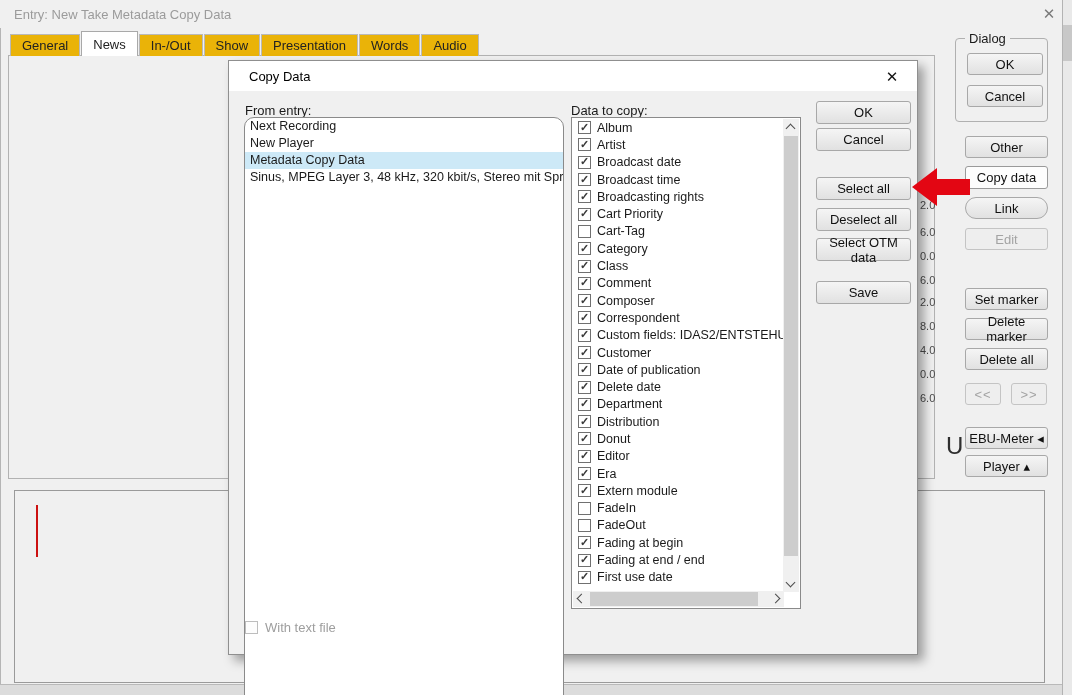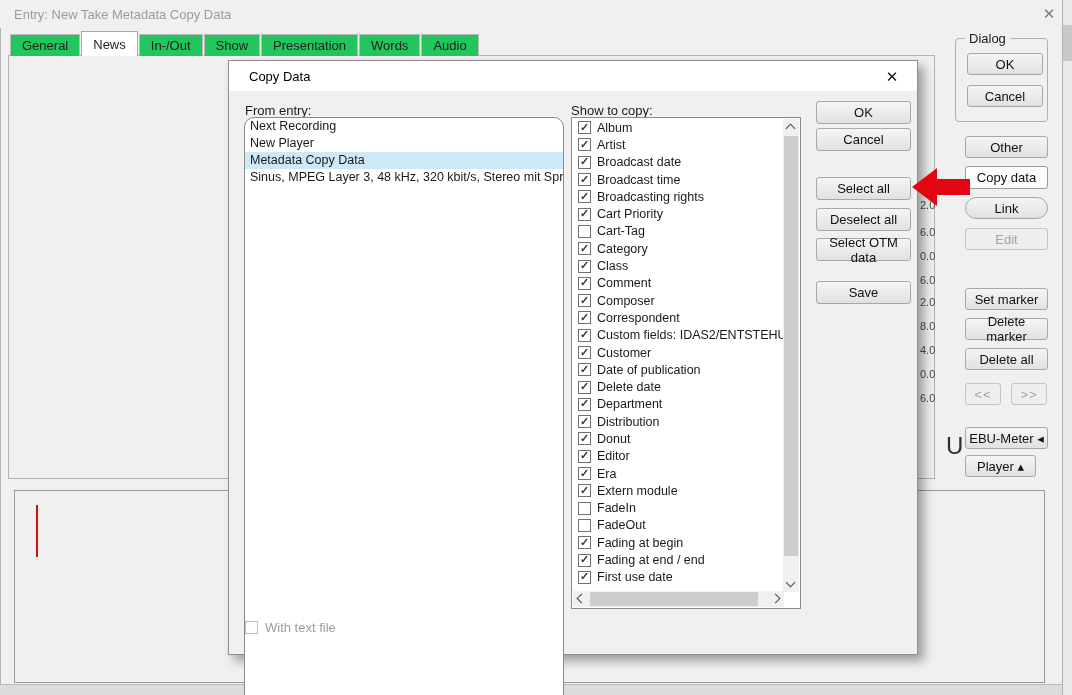--- a/index.html
+++ b/index.html
@@ -13,21 +13,21 @@
 
   
   .titlebar { left:0; top:0; width:1063px; height:28px; background:#f0f0f0; }
   .title-text { left:14px; top:7px; color:#9b9b9b; font-size:13px; }
   .win-close { left:1036px; top:2px; width:26px; height:24px; text-align:center; line-height:24px; color:#7a7a7a; font-size:15px; cursor:pointer; }
   .right-strip { left:1062px; top:0; width:10px; height:695px; background:#e9e9e9; border-left:1px solid #b3b3b3; }
   .right-strip-seg { left:1063px; top:25px; width:9px; height:36px; background:#c8c8c8; }
 
   
   .tab-strip { left:10px; top:31px; height:25px; display:flex; align-items:flex-end; z-index:3; }
-  .tab { height:22px; padding:3px 11px 0 11px; background:#22c55e; border:1px solid #b9b9b9; border-bottom:none; margin-right:1px; color:#222; cursor:pointer; }
+  .tab { height:22px; padding:3px 11px 0 11px; background:#eab308; border:1px solid #b9b9b9; border-bottom:none; margin-right:1px; color:#222; cursor:pointer; }
   .tab.active { height:25px; padding-top:5px; background:#ffffff; position:relative; z-index:4; border-color:#a9a9a9; }
 
   .main-panel { left:8px; top:55px; width:927px; height:424px; background:#f0f0f0; border:1px solid #b2b2b2; z-index:1; }
 
   
   .flabel { position:absolute; color:#1a1a1a; }
   .tinput { position:absolute; background:#fff; border:1px solid #8a8a8a; padding:2px 5px; font:13px "Liberation Sans",sans-serif; color:#111; }
   .dis-input { position:absolute; background:#e4e4e4; border:1px solid #c0c0c0; }
   .combo { position:absolute; width:128px; height:22px; background:#fff; border:1px solid #8a8a8a; display:flex; align-items:center; padding-left:5px; cursor:pointer; }
   .combo.gray { background:#e5e5e5; }
@@ -173,21 +173,21 @@
   <div class="btn" style="left:965px; top:136px; width:83px; height:22px;">Other</div>
   <div class="btn white" style="left:965px; top:166px; width:83px; height:23px;">Copy data</div>
   <div class="btn" style="left:965px; top:197px; width:83px; height:22px;border-radius:11px;">Link</div>
   <div class="btn disabled" style="left:965px; top:228px; width:83px; height:22px;">Edit</div>
   <div class="btn" style="left:965px; top:288px; width:83px; height:22px;">Set marker</div>
   <div class="btn" style="left:965px; top:318px; width:83px; height:22px;">Delete marker</div>
   <div class="btn" style="left:965px; top:348px; width:83px; height:22px;">Delete all</div>
   <div class="btn disabled" style="left:965px; top:383px; width:36px; height:22px; letter-spacing:1px;">&lt;&lt;</div>
   <div class="btn disabled" style="left:1011px; top:383px; width:36px; height:22px; letter-spacing:1px;">&gt;&gt;</div>
   <div class="btn" style="left:965px; top:427px; width:83px; height:22px;">EBU-Meter ◂</div>
-  <div class="btn" style="left:965px; top:455px; width:71px; height:22px;">Player ▴</div>
+  <div class="btn" style="left:965px; top:455px; width:83px; height:22px;">Player ▴</div>
 
   <div class="abs player-panel"></div>
   <div class="wave-area">
     <div class="wave-redline"></div>
     <div class="wave-block" style="left:4px; top:1px; width:38px; height:51px;"></div>
     <div class="wave-bars">
         <div class="bar" style="height: 10px; background: rgb(181, 201, 44);"></div>
         <div class="bar" style="height: 25px; background: rgb(181, 201, 44);"></div>
         <div class="bar" style="height: 16px; background: rgb(181, 201, 44);"></div>
         <div class="bar" style="height: 18px; background: rgb(181, 201, 44);"></div>
@@ -509,21 +509,21 @@
     </div>
 
     <div class="flabel" style="left:16px; top:42px;">From entry:</div>
     <div class="listbox" style="left:15px; top:56px; width:320px; height:628px;border-radius:10px;">
         <div class="entry-row">Next Recording</div>
         <div class="entry-row">New Player</div>
         <div class="entry-row selected">Metadata Copy Data</div>
         <div class="entry-row">Sinus, MPEG Layer 3, 48 kHz, 320 kbit/s, Stereo mit Sprache</div>
       </div>
 
-    <div class="flabel" style="left:342px; top:42px;">Show to copy:</div>
+    <div class="flabel" style="left:342px; top:42px;">Data to copy:</div>
     <div class="listbox" style="left:342px; top:56px; width:230px; height:492px;">
       <div class="cb-rows">
           <div class="cb-row">
             <span class="cb checked"></span>
             <span class="cb-lb">Album</span>
           </div>
           <div class="cb-row">
             <span class="cb checked"></span>
             <span class="cb-lb">Artist</span>
           </div>

